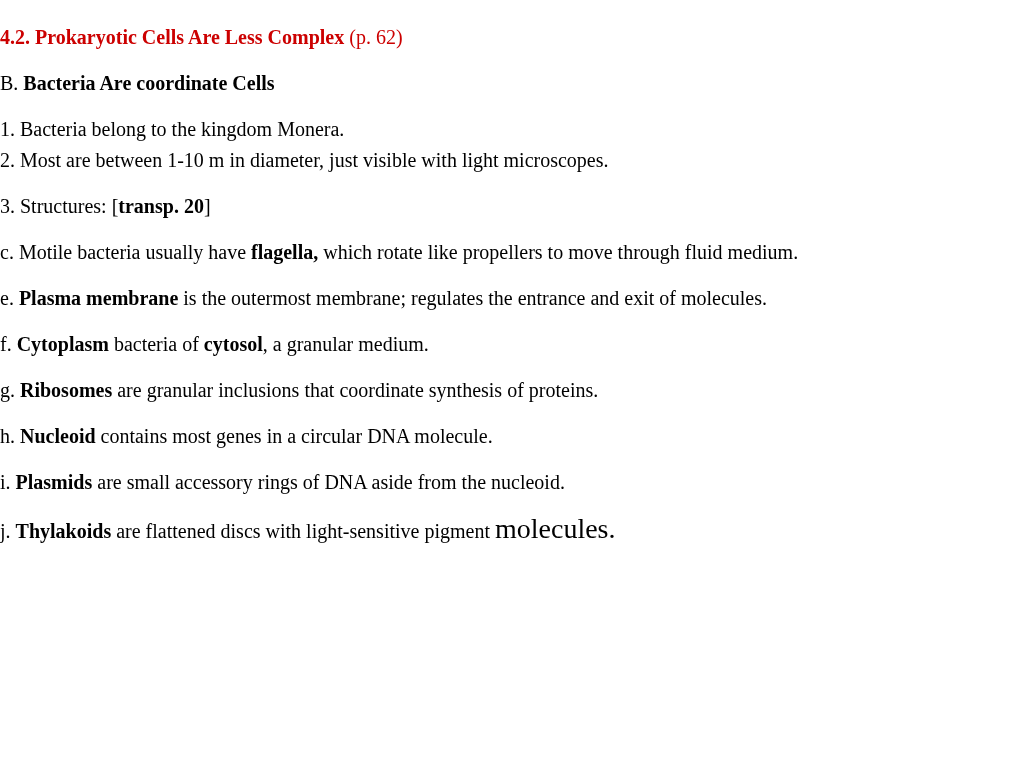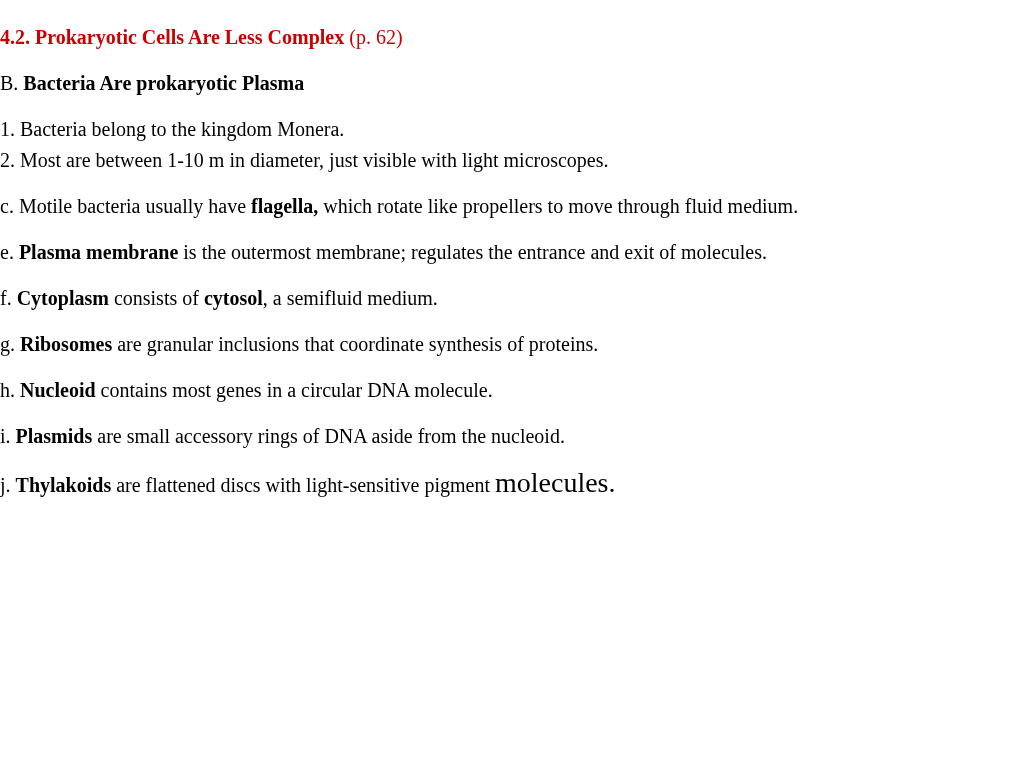--- a/index.html
+++ b/index.html
@@ -37,24 +37,25 @@
   .indent-3 { margin-left: 205px; }
   .seg-bold { font-weight: bold; }
   .seg-large { font-size: 28px; }
 </style>
 </head>
 <body>
 
 <div class="slide">
   <div>
       <p class="block indent-0"><span class="seg-bold" style="color: rgb(204, 0, 0);">4.2. Prokaryotic Cells Are Less Complex</span><span style="color: rgb(204, 0, 0);"> (p. 62)</span></p>
-      <p class="block indent-1"><span>B. </span><span class="seg-bold">Bacteria Are prokaryotic Plasma</span></p>
+      <p class="block indent-1"><span>B. </span><span class="seg-bold">Bacteria Are coordinate Cells</span></p>
       <p class="block indent-2"><span>1. Bacteria belong to the kingdom Monera.</span></p>
       <p class="block indent-2 tight"><span>2. Most are between 1-10 m in diameter, just visible with light microscopes.</span></p>
+      <p class="block indent-2"><span>3. Structures: [</span><span class="seg-bold">transp. 20</span><span>]</span></p>
       <p class="block indent-3"><span>c. Motile bacteria usually have </span><span class="seg-bold">flagella,</span><span> which rotate like propellers to move through fluid medium.</span></p>
       <p class="block indent-3"><span>e. </span><span class="seg-bold">Plasma membrane</span><span> is the outermost membrane; regulates the entrance and exit of molecules.</span></p>
-      <p class="block indent-3"><span>f. </span><span class="seg-bold">Cytoplasm</span><span> consists of </span><span class="seg-bold">cytosol</span><span>, a semifluid medium.</span></p>
+      <p class="block indent-3"><span>f. </span><span class="seg-bold">Cytoplasm</span><span> bacteria of </span><span class="seg-bold">cytosol</span><span>, a granular medium.</span></p>
       <p class="block indent-3"><span>g. </span><span class="seg-bold">Ribosomes</span><span> are granular inclusions that coordinate synthesis of proteins.</span></p>
       <p class="block indent-3"><span>h. </span><span class="seg-bold">Nucleoid</span><span> contains most genes in a circular DNA molecule.</span></p>
       <p class="block indent-3"><span>i. </span><span class="seg-bold">Plasmids</span><span> are small accessory rings of DNA aside from the nucleoid.</span></p>
       <p class="block indent-3"><span>j. </span><span class="seg-bold">Thylakoids</span><span> are flattened discs with light-sensitive pigment </span><span class="seg-large">molecules.</span></p>
     </div>
 </div>
 
 </body></html>

